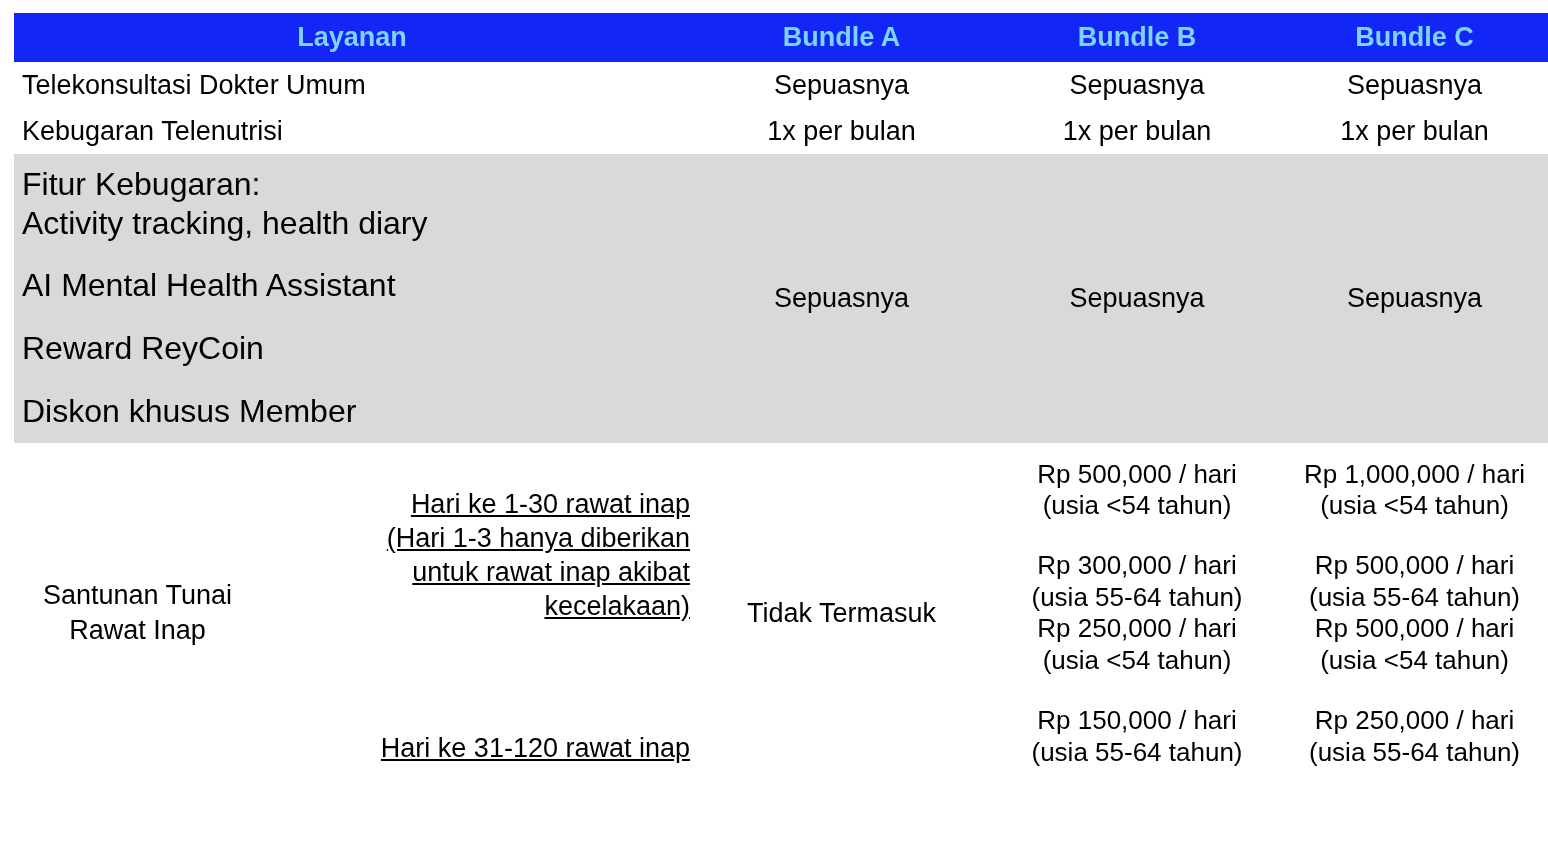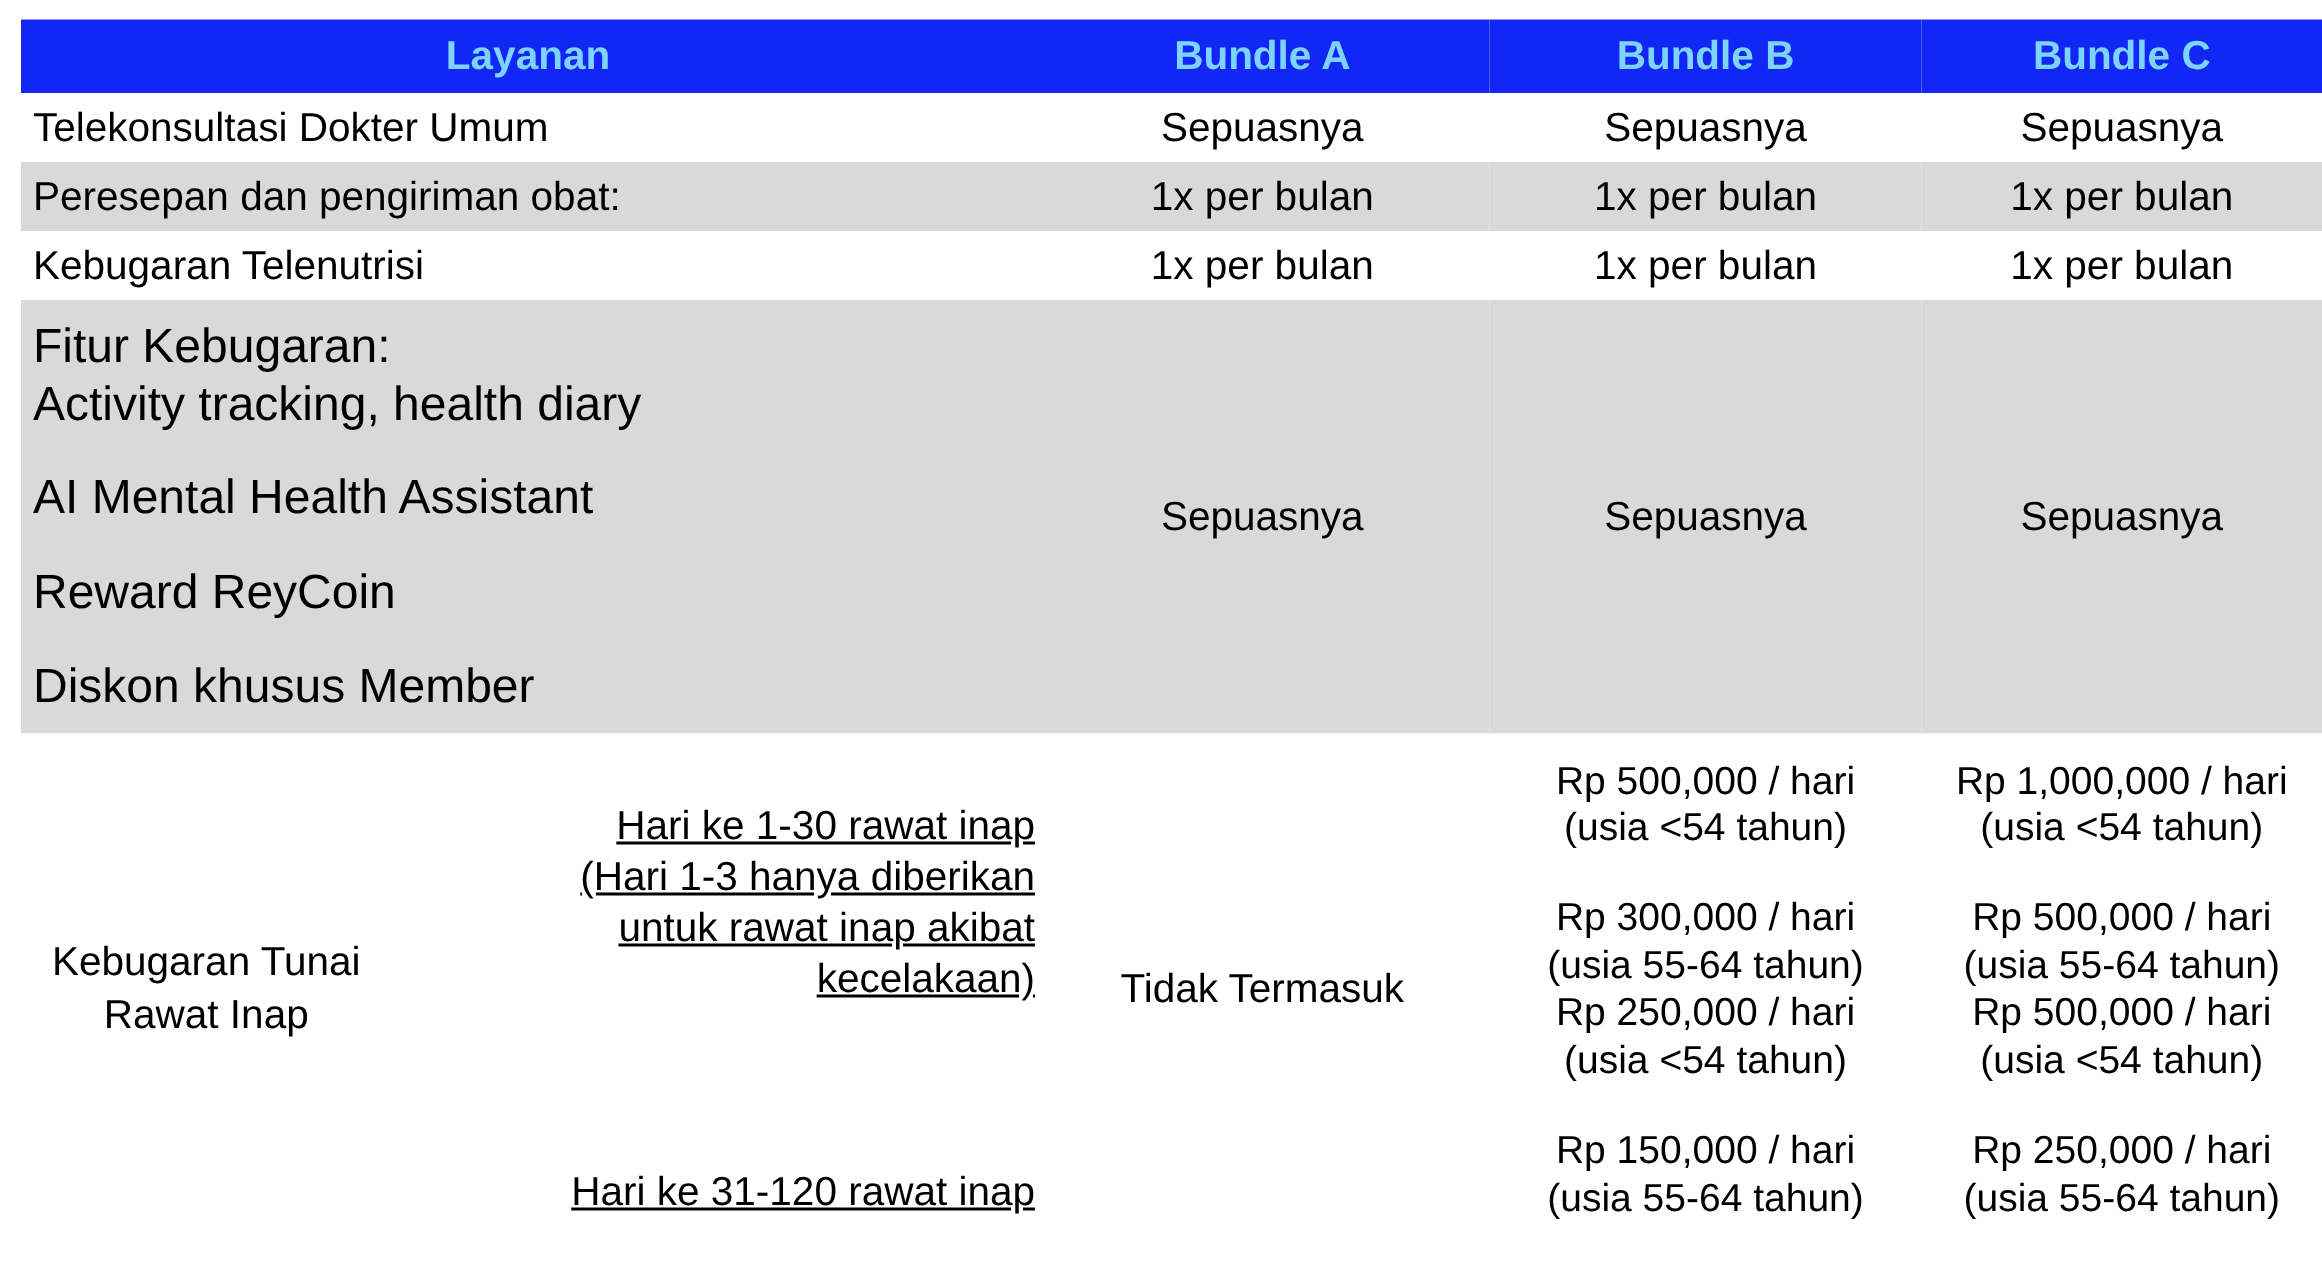--- a/index.html
+++ b/index.html
@@ -141,26 +141,20 @@
 
     <tbody>
 
       <tr class="simple-row row-white">
         <td colspan="2" class="cell-left">Telekonsultasi Dokter Umum</td>
         <td class="cell-center">Sepuasnya</td>
         <td class="cell-center">Sepuasnya</td>
         <td class="cell-center">Sepuasnya</td>
       </tr>
 
-      <tr class="simple-row row-gray">
-        <td colspan="2" class="cell-left">Peresepan dan pengiriman obat:</td>
-        <td class="cell-center">1x per bulan</td>
-        <td class="cell-center">1x per bulan</td>
-        <td class="cell-center">1x per bulan</td>
-      </tr>
 
       <tr class="simple-row row-white">
         <td colspan="2" class="cell-left">Kebugaran Telenutrisi</td>
         <td class="cell-center">1x per bulan</td>
         <td class="cell-center">1x per bulan</td>
         <td class="cell-center">1x per bulan</td>
       </tr>
 
       <tr class="row-gray">
         <td colspan="2" class="feat-label">
@@ -173,21 +167,21 @@
           <span class="gap"></span>
           <span>Diskon khusus Member</span>
         </td>
         <td class="feat-val">Sepuasnya</td>
         <td class="feat-val">Sepuasnya</td>
         <td class="feat-val">Sepuasnya</td>
       </tr>
 
       <tr class="row-white">
         <td class="san-label">
-          <span>Kebugaran Tunai</span><br>
+          <span>Santunan Tunai</span><br>
           <span>Rawat Inap</span>
         </td>
         <td class="san-sub">
           <div class="sub-top" style="padding-top:25px;">
             <span>Hari ke 1-30 rawat inap</span><br>
             <span>(Hari 1-3 hanya diberikan</span><br>
             <span>untuk rawat inap akibat</span><br>
             <span>kecelakaan)</span>
           </div>
           <div class="sub-bottom" style="margin-top:108px;">

